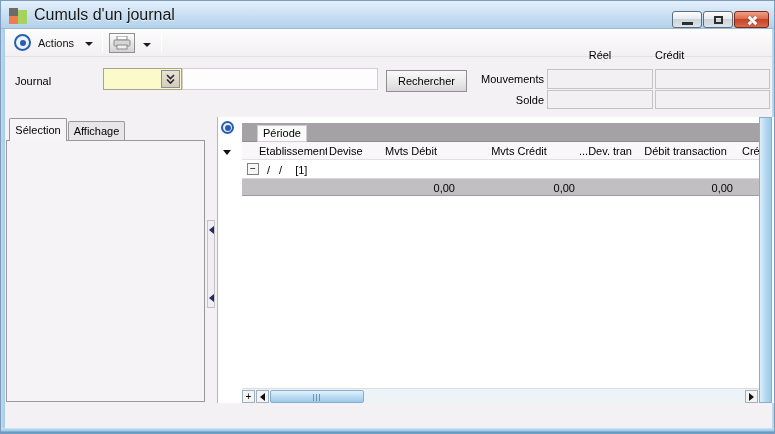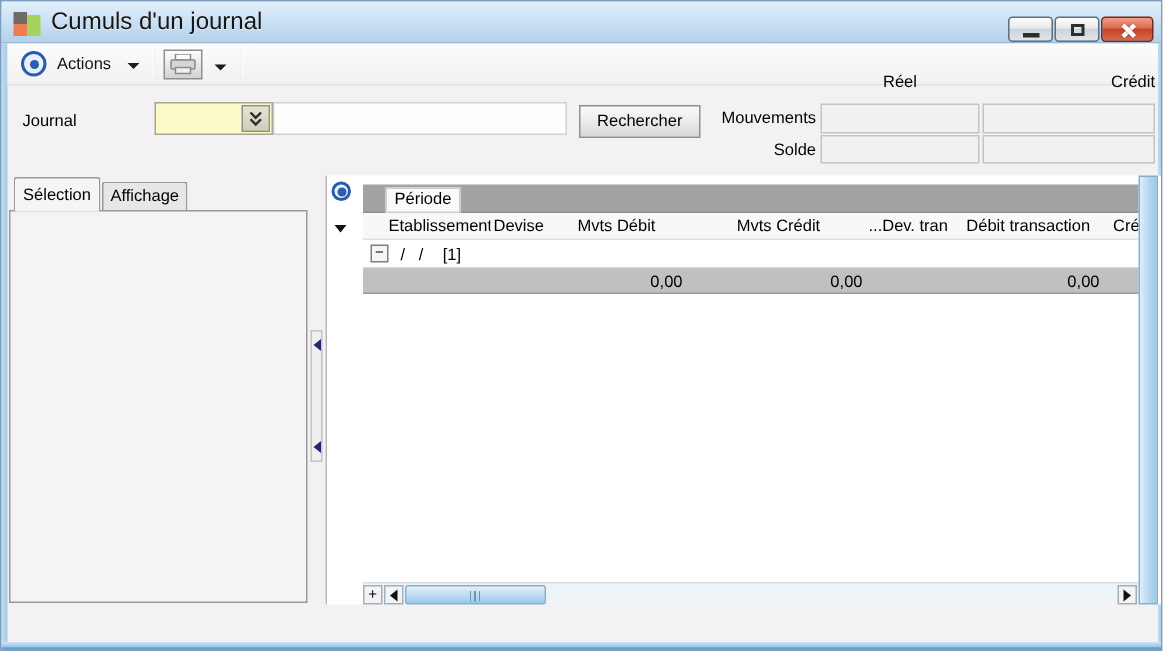--- a/index.html
+++ b/index.html
@@ -159,21 +159,21 @@
         <path d="M2 1 L5.5 4.5 L9 1 M2 5.5 L5.5 9 L9 5.5" fill="none" stroke="#2b2b2b" stroke-width="1.6"></path>
       </svg>
     </div>
   </div>
   <div class="field" style="left:181px;top:67px;width:196px;height:22px;border-color:#d2d0d2;background:#fdfdfd;">
     <span class="val"></span>
   </div>
   <button class="btn" style="left:385px;top:69px;width:81px;height:22px;">Rechercher</button>
 
   <div class="label" style="left:546px;top:48px;width:106px;text-align:center;">Réel</div>
-  <div class="label" style="left:654px;top:48px;width:115px;text-align:right;">Crédit</div>
+  <div class="label" style="left:654px;top:48px;width:115px;text-align:left;">Crédit</div>
   <div class="label right" style="left:463px;top:72px;width:80px;">Mouvements</div>
   <div class="label right" style="left:463px;top:93px;width:80px;">Solde</div>
   <div class="field readonly" style="left:546px;top:68px;width:106px;height:20px;">
       <span class="val"></span>
     </div>
   <div class="field readonly" style="left:654px;top:68px;width:115px;height:20px;">
       <span class="val"></span>
     </div>
   <div class="field readonly" style="left:546px;top:89px;width:106px;height:19px;">
       <span class="val"></span>

